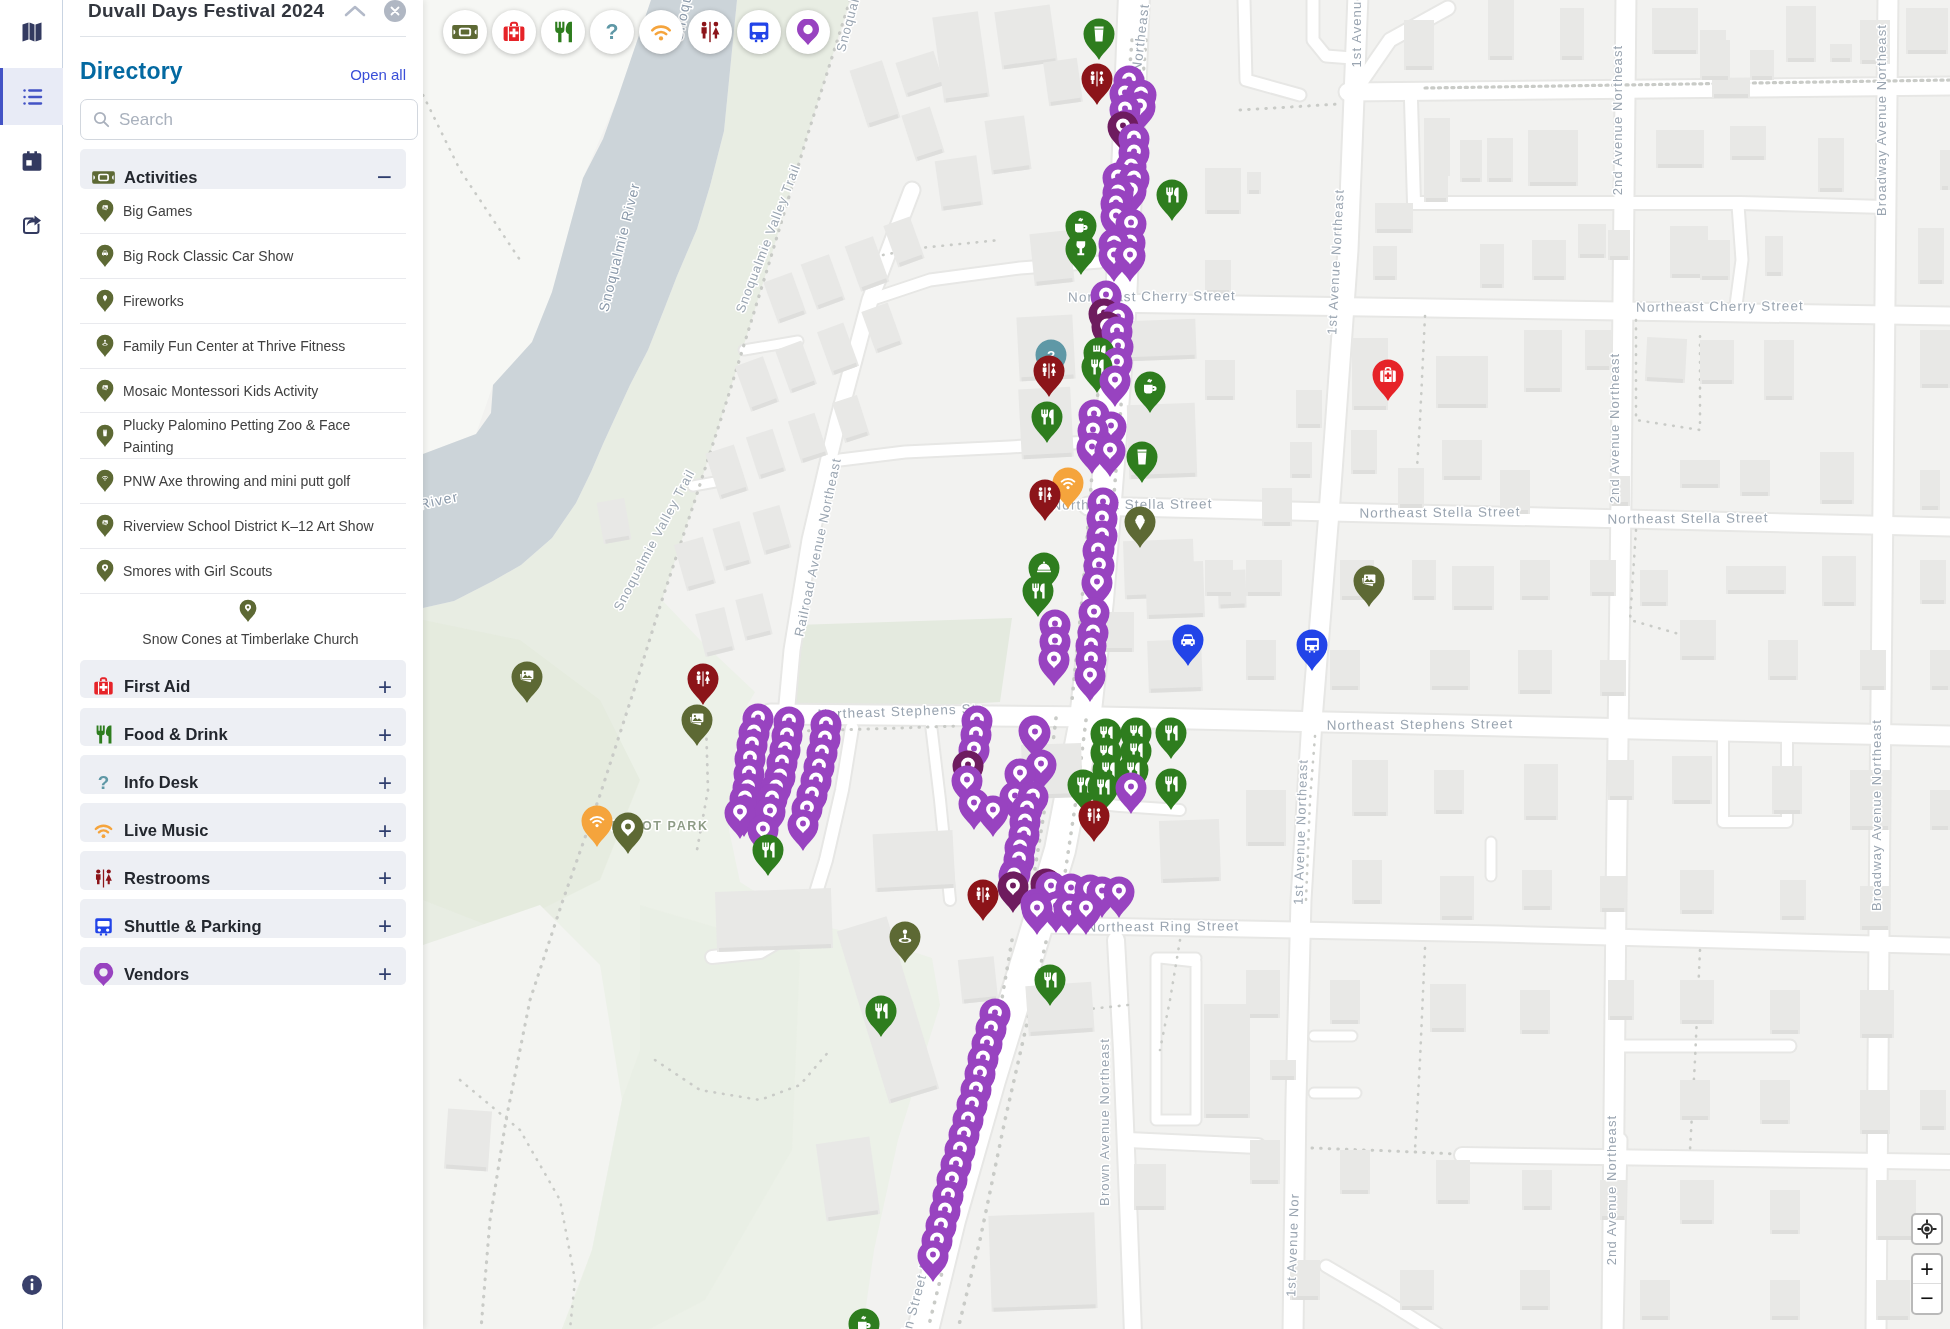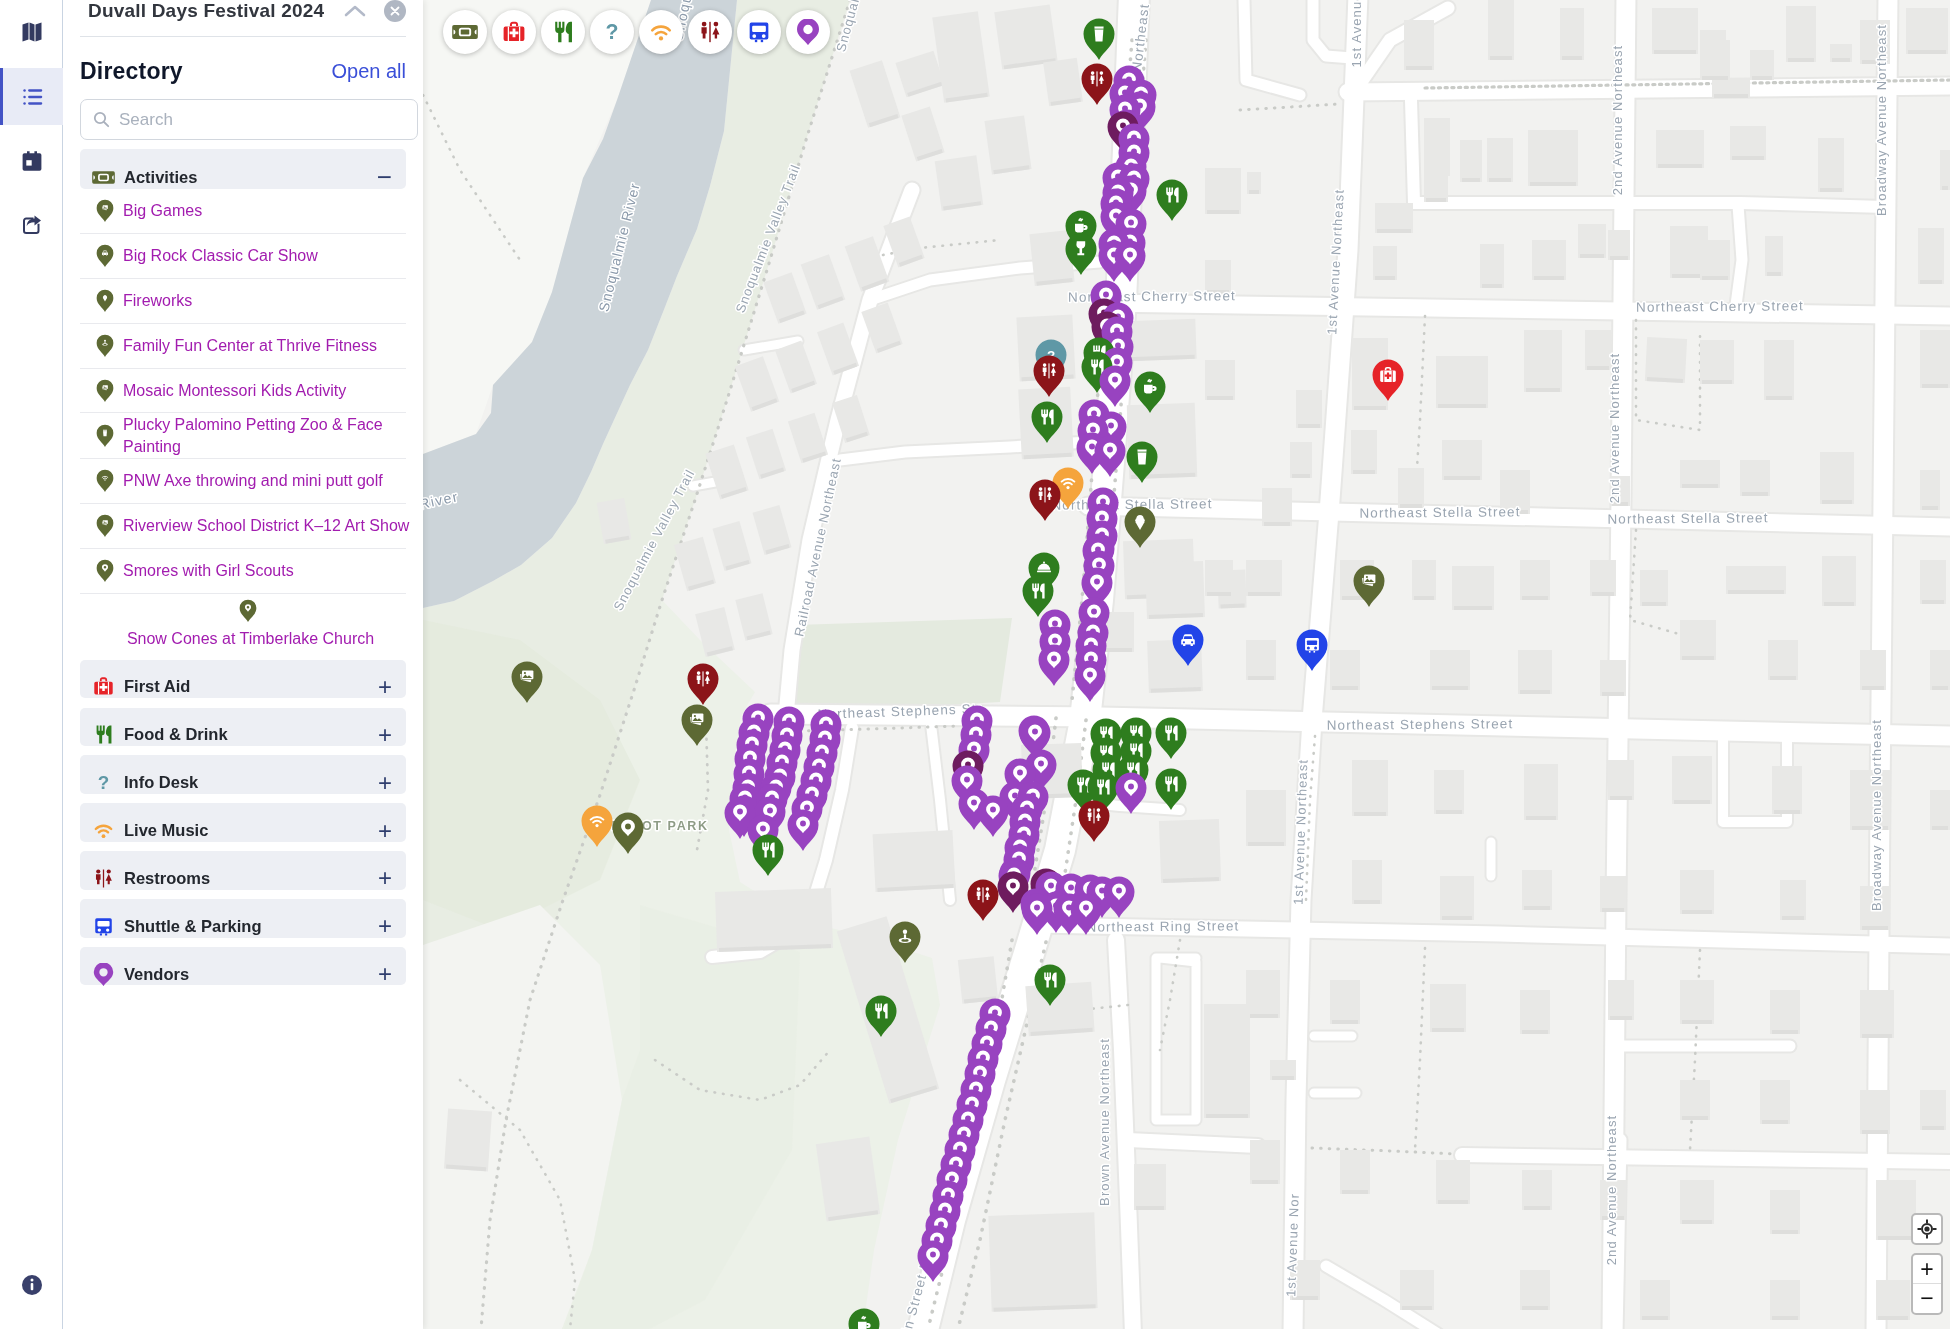--- a/index.html
+++ b/index.html
@@ -11,37 +11,37 @@
 .r4 { margin-top:8px; }
 .ric.active { background:#e8ebf6; border-left:3px solid #4353c5; height:57px; }
 .rinfo { position:absolute; bottom:16px; left:0; }
 .panel { width:360px; background:#fff; position:relative; z-index:4; box-shadow:2px 0 6px rgba(0,0,0,0.08); flex:none; }
 .phead { display:flex; align-items:center; padding:0 17px 10px 25px; }
 .ptitle { font-size:19px; font-weight:bold; color:#32363e; letter-spacing:0.2px; flex:1; }
 .chev { margin-right:18px; }
 .xbtn { width:22px; height:22px; border-radius:50%; background:#b0b7c3; display:flex; align-items:center; justify-content:center; }
 .pdiv { height:1px; background:#dfe3e8; margin:4px 17px 0 17px; }
 .dirrow { display:flex; align-items:flex-end; padding:21px 17px 0 17px; }
-.dtitle { font-size:23px; font-weight:bold; color:#0f172a; flex:1; letter-spacing:0.2px; }
-.openall { font-size:20px; color:#3a4fd8; font-weight:500; padding-bottom:2px; }
+.dtitle { font-size:23px; font-weight:bold; color:#0369a1; flex:1; letter-spacing:0.2px; }
+.openall { font-size:15px; color:#3a4fd8; font-weight:500; padding-bottom:2px; }
 .search { margin:14px 5px 0 17px; height:41px; border:1.5px solid #d2d7de; border-radius:7px; display:flex; align-items:center; padding:0 12px; gap:9px; }
 .search span { color:#a9b1bd; font-size:17px; }
 .cat { margin:0 17px; height:38.5px; background:#edeff4; border-radius:5px; display:flex; align-items:center; padding:16px 14px 0 11px; }
 .acth { margin-top:9px; height:40px; }
 .cico { width:24px; display:flex; justify-content:center; }
 .ctxt { font-size:16.5px; font-weight:bold; color:#23272e; margin-left:9px; flex:1; }
 .plus { color:#2f3e6e; font-size:24px; font-weight:400; }
 .minus { font-size:26px; }
 .items { margin:0 17px; }
 .item { height:44.9px; display:flex; align-items:center; border-bottom:1px solid #e9eaee; padding:0 2px 0 12px; }
 .item:last-child { border-bottom:none;flex-direction:column; }
 .item.two { height:45.6px; }
 .item.two .itxt { white-space:normal; }
 .ipin { width:26px; display:flex; justify-content:center; flex:none; }
-.itxt { font-size:16px; color:#a21caf; margin-left:5px; line-height:22px; white-space:nowrap; }
+.itxt { font-size:14px; color:#404040; margin-left:5px; line-height:22px; white-space:nowrap; }
 .cats { margin-top:21px; display:flex; flex-direction:column; gap:9.4px; }
 .map { flex:1; position:relative; background:#f2f2f0; overflow:hidden; }
 .chips { position:absolute; top:10px; left:20px; display:flex; gap:5px; z-index:10; }
 .chip { width:44px; height:44px; border-radius:50%; background:#fff; box-shadow:0 1px 5px rgba(0,0,0,0.25); display:flex; align-items:center; justify-content:center; }
 .zctl { position:absolute; right:7px; bottom:14px; z-index:10; display:flex; flex-direction:column; align-items:center; }
 .locbtn { width:32px; height:32px; background:#fff; border:2px solid #b9b9b9; border-radius:5px; display:flex; align-items:center; justify-content:center; }
 .zoombox { margin-top:8px; width:32px; background:#fff; border:2px solid #b9b9b9; border-radius:5px; }
 .zbtn { width:28px; height:29px; display:flex; align-items:center; justify-content:center; font-size:23px; color:#111; }
 .zbtn.zp { border-bottom:1px solid #ddd; }
 </style></head>

